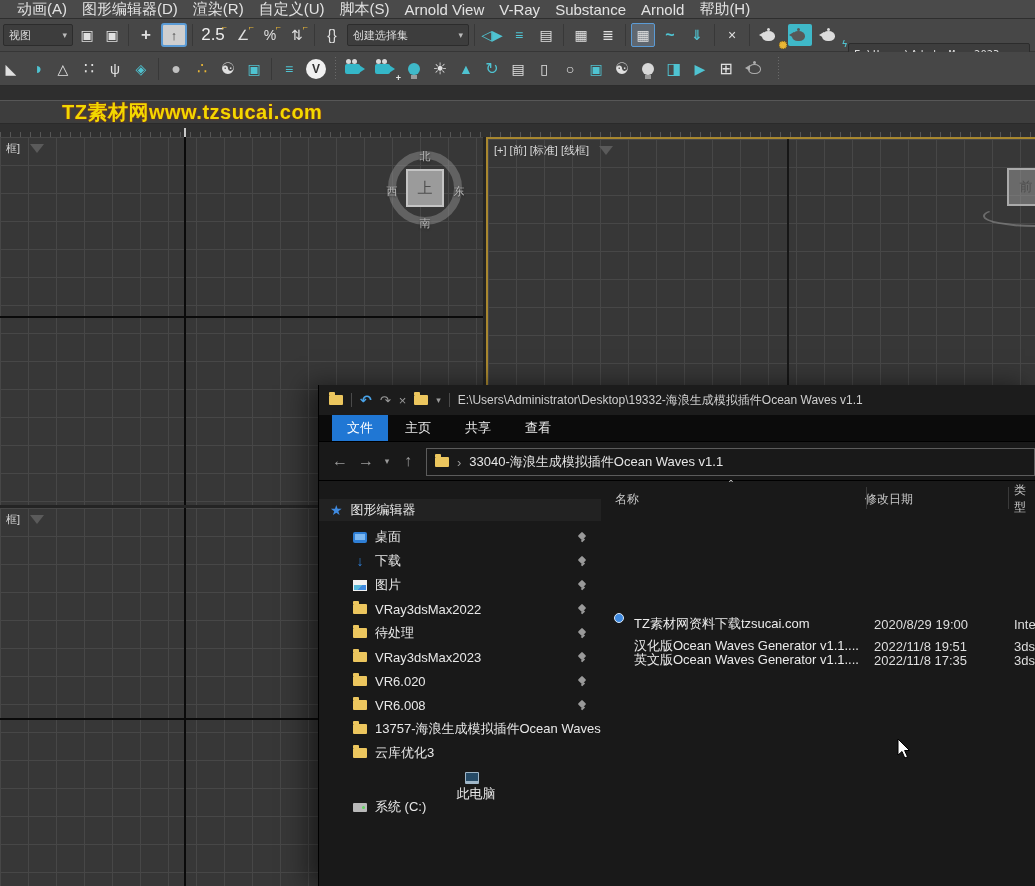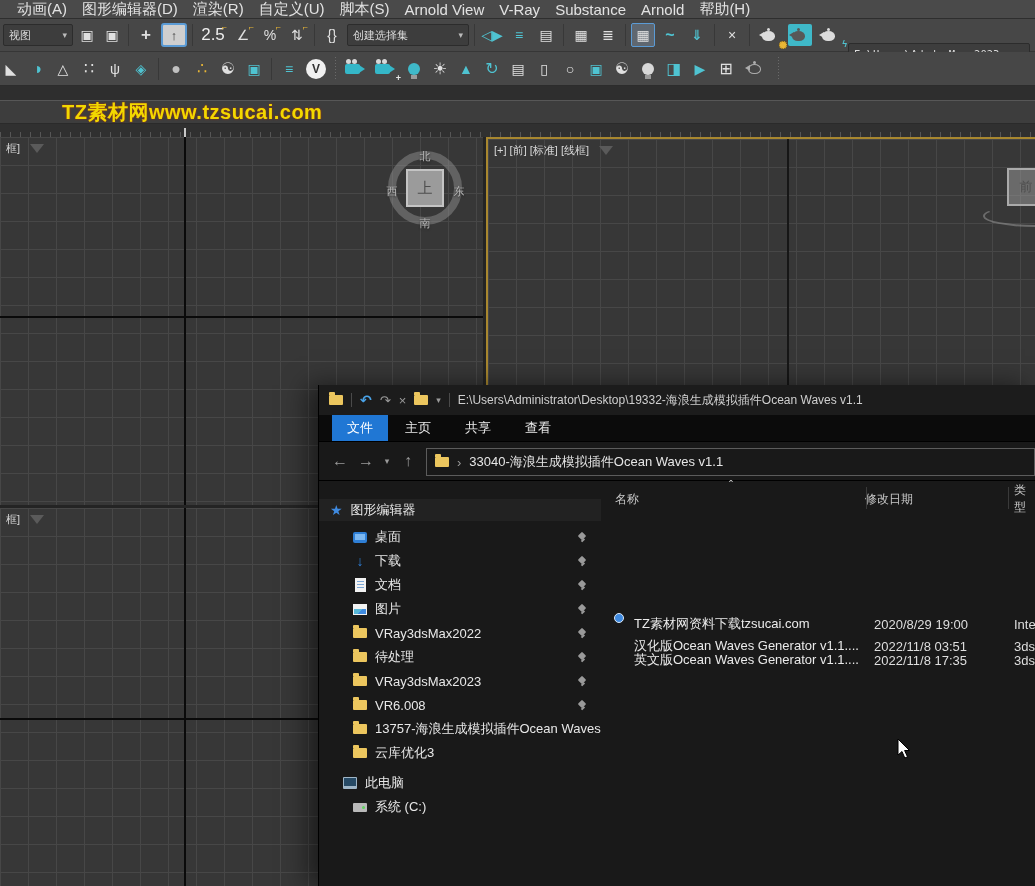--- a/index.html
+++ b/index.html
@@ -105,21 +105,21 @@
   
   #esidebar { position:absolute; left:0; top:0; width:282px; bottom:0; overflow:hidden; }
   .sbrow { display:flex; align-items:center; height:24px; position:relative; color:#e8e8e8; font-size:13px; white-space:nowrap; }
   .sbrow .lab { margin-left:8px; }
   .sbrow .pin { position:absolute; right:14px; top:7px; width:10px; height:10px; }
   .pin::before { content:""; position:absolute; left:2px; top:1px; width:6px; height:6px; background:#9a9a9a; border-radius:1px; transform:rotate(45deg); }
   .pin::after { content:""; position:absolute; left:4.5px; top:6px; width:1.5px; height:4px; background:#9a9a9a; transform:rotate(45deg); }
   .qa-head { padding-left:11px; background:#222; height:22px; }
   .qa-head .star { color:#3f8ae0; font-size:14px; }
   .ind1 { padding-left:34px; }
-  .ind0 { padding-left:24px; }
+  .ind0 { padding-left:24px;flex-direction:column; }
   .ico14 { width:14px; height:14px; display:inline-flex; align-items:center; justify-content:center; flex:none; }
   .desktop-ic { width:14px; height:11px; background:#2f7fd6; border-radius:2px; position:relative; }
   .desktop-ic::after { content:""; position:absolute; left:2px; top:2px; right:2px; bottom:3px; background:#7db8f0; }
   .dl-ic { color:#2f7fd6; font-weight:bold; font-size:14px; }
   .doc-ic { width:11px; height:14px; background:#f2f2f2; position:relative; }
   .doc-ic::after { content:""; position:absolute; left:2px; top:3px; right:2px; height:7px;
     background-image:repeating-linear-gradient(#7ba7d7 0 1px, transparent 1px 3px); }
   .pic-ic { width:14px; height:11px; background:#f2f2f2; position:relative; }
   .pic-ic::after { content:""; position:absolute; left:1px; bottom:1px; right:1px; height:5px;
     background:linear-gradient(135deg,#57b7d8 50%, #3f8ae0 50%); }
@@ -391,27 +391,20 @@
         <span class="lab">桌面</span>
           <span class="pin"></span>
       </div>
       <div class="sbrow ind1">
         <span class="ico14 dl-ic">↓</span>
         <span class="lab">下载</span>
           <span class="pin"></span>
       </div>
       <div class="sbrow ind1">
         <span class="ico14">
-            <span class="doc-ic"></span>
-          </span>
-        <span class="lab">文档</span>
-          <span class="pin"></span>
-      </div>
-      <div class="sbrow ind1">
-        <span class="ico14">
             <span class="pic-ic"></span>
           </span>
         <span class="lab">图片</span>
           <span class="pin"></span>
       </div>
       <div class="sbrow ind1">
         <span class="ico14">
             <span class="folder"></span>
           </span>
         <span class="lab">VRay3dsMax2022</span>
@@ -422,20 +415,27 @@
             <span class="folder"></span>
           </span>
         <span class="lab">待处理</span>
           <span class="pin"></span>
       </div>
       <div class="sbrow ind1">
         <span class="ico14">
             <span class="folder"></span>
           </span>
         <span class="lab">VRay3dsMax2023</span>
+          <span class="pin"></span>
+      </div>
+      <div class="sbrow ind1">
+        <span class="ico14">
+            <span class="folder"></span>
+          </span>
+        <span class="lab">VR6.020</span>
           <span class="pin"></span>
       </div>
       <div class="sbrow ind1">
         <span class="ico14">
             <span class="folder"></span>
           </span>
         <span class="lab">VR6.008</span>
           <span class="pin"></span>
       </div>
       <div class="sbrow ind1">
@@ -474,21 +474,21 @@
       <div class="colsep" style="left:407px"></div>
       <div class="frow" style="top:132px">
         <span class="fico"><span class="inet-ic"></span></span>
         <span class="fname">TZ素材网资料下载tzsucai.com</span>
         <span class="fdate">2020/8/29 19:00</span>
         <span class="ftype">Inte</span>
       </div>
       <div class="frow" style="top:154px">
         <span class="fico"><span class="doc-ic" style="width:11px"></span></span>
         <span class="fname">汉化版Ocean Waves Generator v1.1....</span>
-        <span class="fdate">2022/11/8 03:51</span>
+        <span class="fdate">2022/11/8 19:51</span>
         <span class="ftype">3ds</span>
       </div>
       <div class="frow" style="top:168px">
         <span class="fico"><span class="doc-ic" style="width:11px"></span></span>
         <span class="fname">英文版Ocean Waves Generator v1.1....</span>
         <span class="fdate">2022/11/8 17:35</span>
         <span class="ftype">3ds</span>
       </div>
     </div>
   </div>

